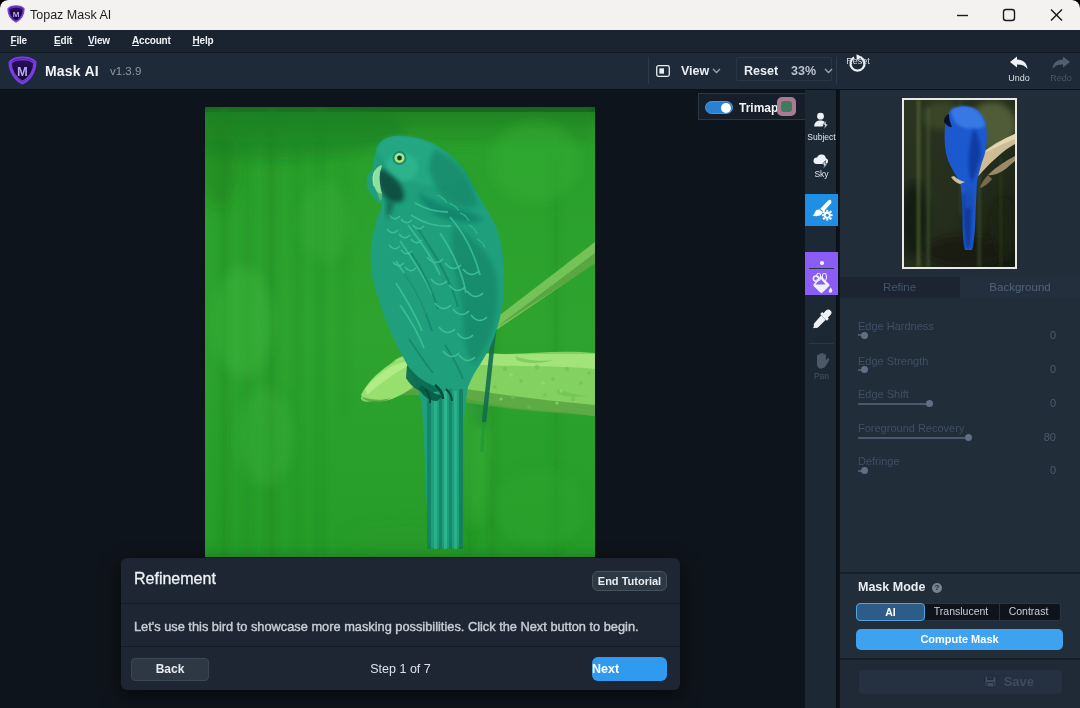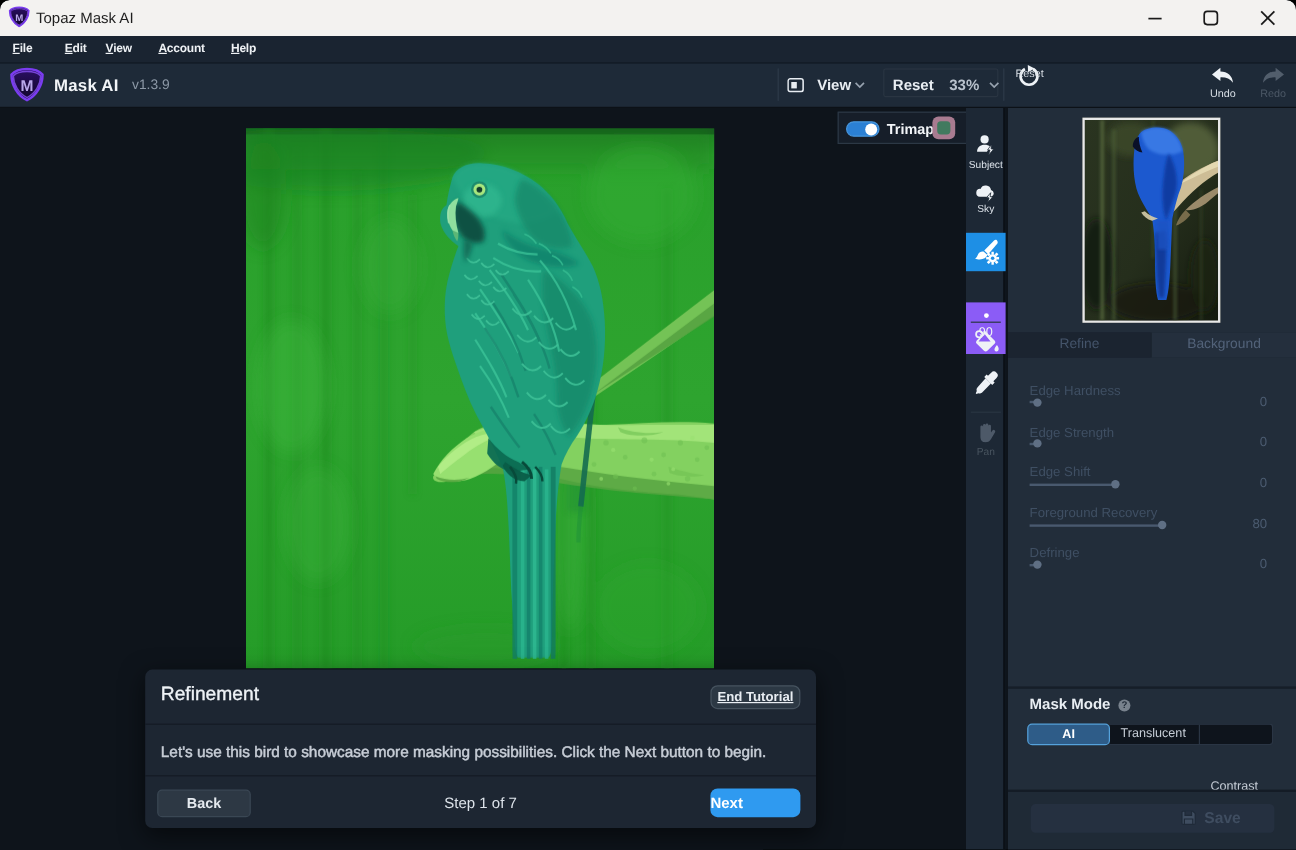--- a/index.html
+++ b/index.html
@@ -78,21 +78,21 @@
   #savediv { position:absolute; left:0; top:568px; width:240px; height:2px; background:#141c26; }
   #savesec { position:absolute; left:0; top:570px; width:240px; height:48px; background:#1f2a36; }
   #savebtn { position:absolute; left:19px; top:10px; width:203px; height:24px; background:#253040;
              border-radius:4px; text-align:right; font-size:13px; font-weight:bold; color:#3f4d60; line-height:24px; padding-right:28px; }
   
   #dlg { position:absolute; left:121px; top:558px; width:559px; height:132px; background:#1d2632;
          border-radius:6px; box-shadow:0 6px 20px rgba(0,0,0,0.55); }
   #dlgtitle { position:absolute; left:13px; top:12px; font-size:16px; color:#eef2f6; -webkit-text-stroke:0.3px #eef2f6; }
   #endtut { position:absolute; right:13px; top:13px; width:75px; height:20px; background:#2c3844;
             border:1px solid #46535f; border-radius:6px; font-size:11px; font-weight:bold; color:#e8edf2;
-            text-align:center; line-height:18px;text-decoration:underline; }
+            text-align:center; line-height:18px; }
   .dlgdiv { position:absolute; left:0; width:559px; height:1px; background:#141b25; }
   #dlgbody { position:absolute; left:13px; top:61px; font-size:12.8px; color:#c7cdd6; white-space:nowrap; -webkit-text-stroke:0.4px #c7cdd6; }
   #backbtn { position:absolute; left:10px; top:100px; width:78px; height:23px; background:#2d3844;
              border:1px solid #3a4754; border-radius:4px; font-size:12px; font-weight:bold; color:#e5eaef;
              text-align:center; line-height:21px; }
   #steplbl { position:absolute; left:0; top:104px; width:559px; text-align:center; font-size:12.5px; color:#dce2e9; }
   #nextbtn { position:absolute; right:13px; top:99px; width:75px; height:24px; background:#2f9af0;
              border-radius:6px; font-size:12.5px; font-weight:bold; color:#fff;
              line-height:24px; }
 </style>
@@ -518,22 +518,23 @@
     </div>
     <div id="mmdiv"></div>
     <div id="mmtitle">Mask Mode</div>
     <div id="qmark">?</div>
     <div id="seg">
       <div id="segrest">
           <div class="d"></div>
         </div>
       <div id="segai">AI</div>
       <div class="segtxt" style="left:72px;width:66px;">Translucent</div>
-      <div class="segtxt" style="left:140px;width:65px;margin-top:44px;">Contrast</div>
-    </div>
+      <div class="segtxt" style="left:140px;width:65px;">Contrast</div>
+    </div>
+    <div id="compute">Compute Mask</div>
     <div id="savediv"></div>
     <div id="savesec">
       <div id="savebtn"><svg style="vertical-align:-2px;margin-right:7px" width="13" height="13" viewBox="0 0 13 13">
             <path d="M1,2 a1,1 0 0 1 1,-1 L10,1 L12,3 L12,11 a1,1 0 0 1 -1,1 L2,12 a1,1 0 0 1 -1,-1 Z M3.5,1.5 L3.5,4.5 L9,4.5 L9,1.5 M3,12 L3,7.5 L10,7.5 L10,12" fill="#3f4d60" stroke="#1f2a38" stroke-width="1"></path>
           </svg>Save</div>
     </div>
   </div>
 
   <div id="dlg">
     <div id="dlgtitle">Refinement</div>

